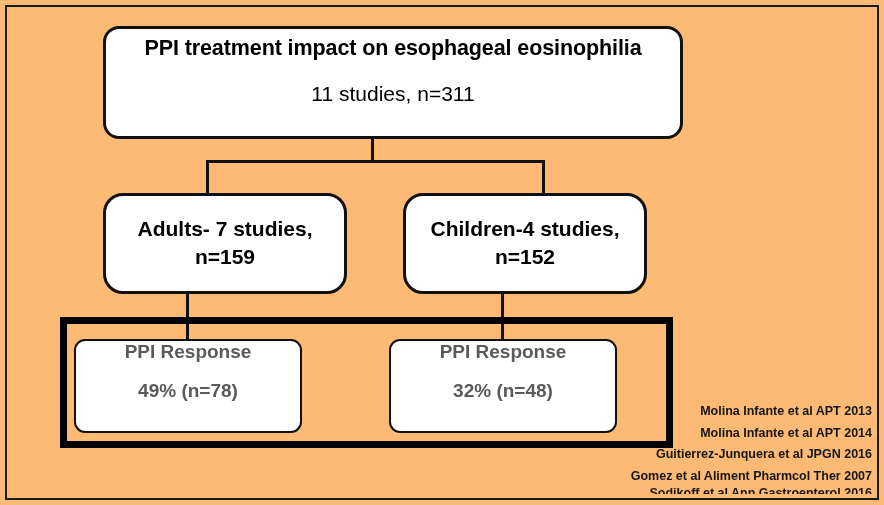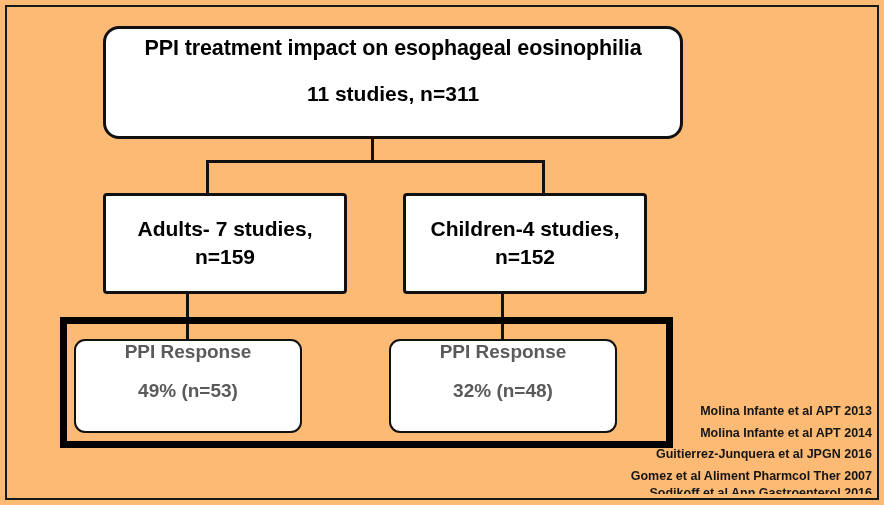--- a/index.html
+++ b/index.html
@@ -26,21 +26,21 @@
     border: 2px solid #1a1a1a;
     box-sizing: border-box;
   }
 
   
   .node {
     position: absolute;
     box-sizing: border-box;
     background: #ffffff;
     border: 3px solid #111111;
-    border-radius: 4px;
+    border-radius: 20px;
     display: flex;
     flex-direction: column;
     align-items: center;
     justify-content: flex-start;
     text-align: center;
     z-index: 3;
   }
 
   .node-line {
     display: block;
@@ -59,21 +59,21 @@
   }
   #node-root .title {
     font-size: 21.5px;
     font-weight: bold;
     color: #000000;
     letter-spacing: -0.1px;
     padding: 0 14px;
   }
   #node-root .subtitle {
     font-size: 21px;
-    font-weight: bold;
+    font-weight: normal;
     color: #000000;
     margin-top: 21px;
   }
 
   
   .node-mid {
     top: 193px;
     width: 244px;
     height: 101px;
     justify-content: center;
@@ -195,21 +195,21 @@
 
   <div class="node node-mid" id="node-children">
     <span class="node-line mid-text">Children-4 studies,</span>
     <span class="node-line mid-text">n=152</span>
   </div>
 
   <div id="highlight-rect"></div>
 
   <div class="node node-bottom" id="node-ppi-adults">
     <span class="node-line resp-label">PPI Response</span>
-    <span class="node-line resp-value">49% (n=53)</span>
+    <span class="node-line resp-value">49% (n=78)</span>
   </div>
 
   <div class="node node-bottom" id="node-ppi-children">
     <span class="node-line resp-label">PPI Response</span>
     <span class="node-line resp-value">32% (n=48)</span>
   </div>
 
   <div id="citations">
     <div class="citation">Molina Infante et al APT 2013</div>
     <div class="citation">Molina Infante et al APT 2014</div>

